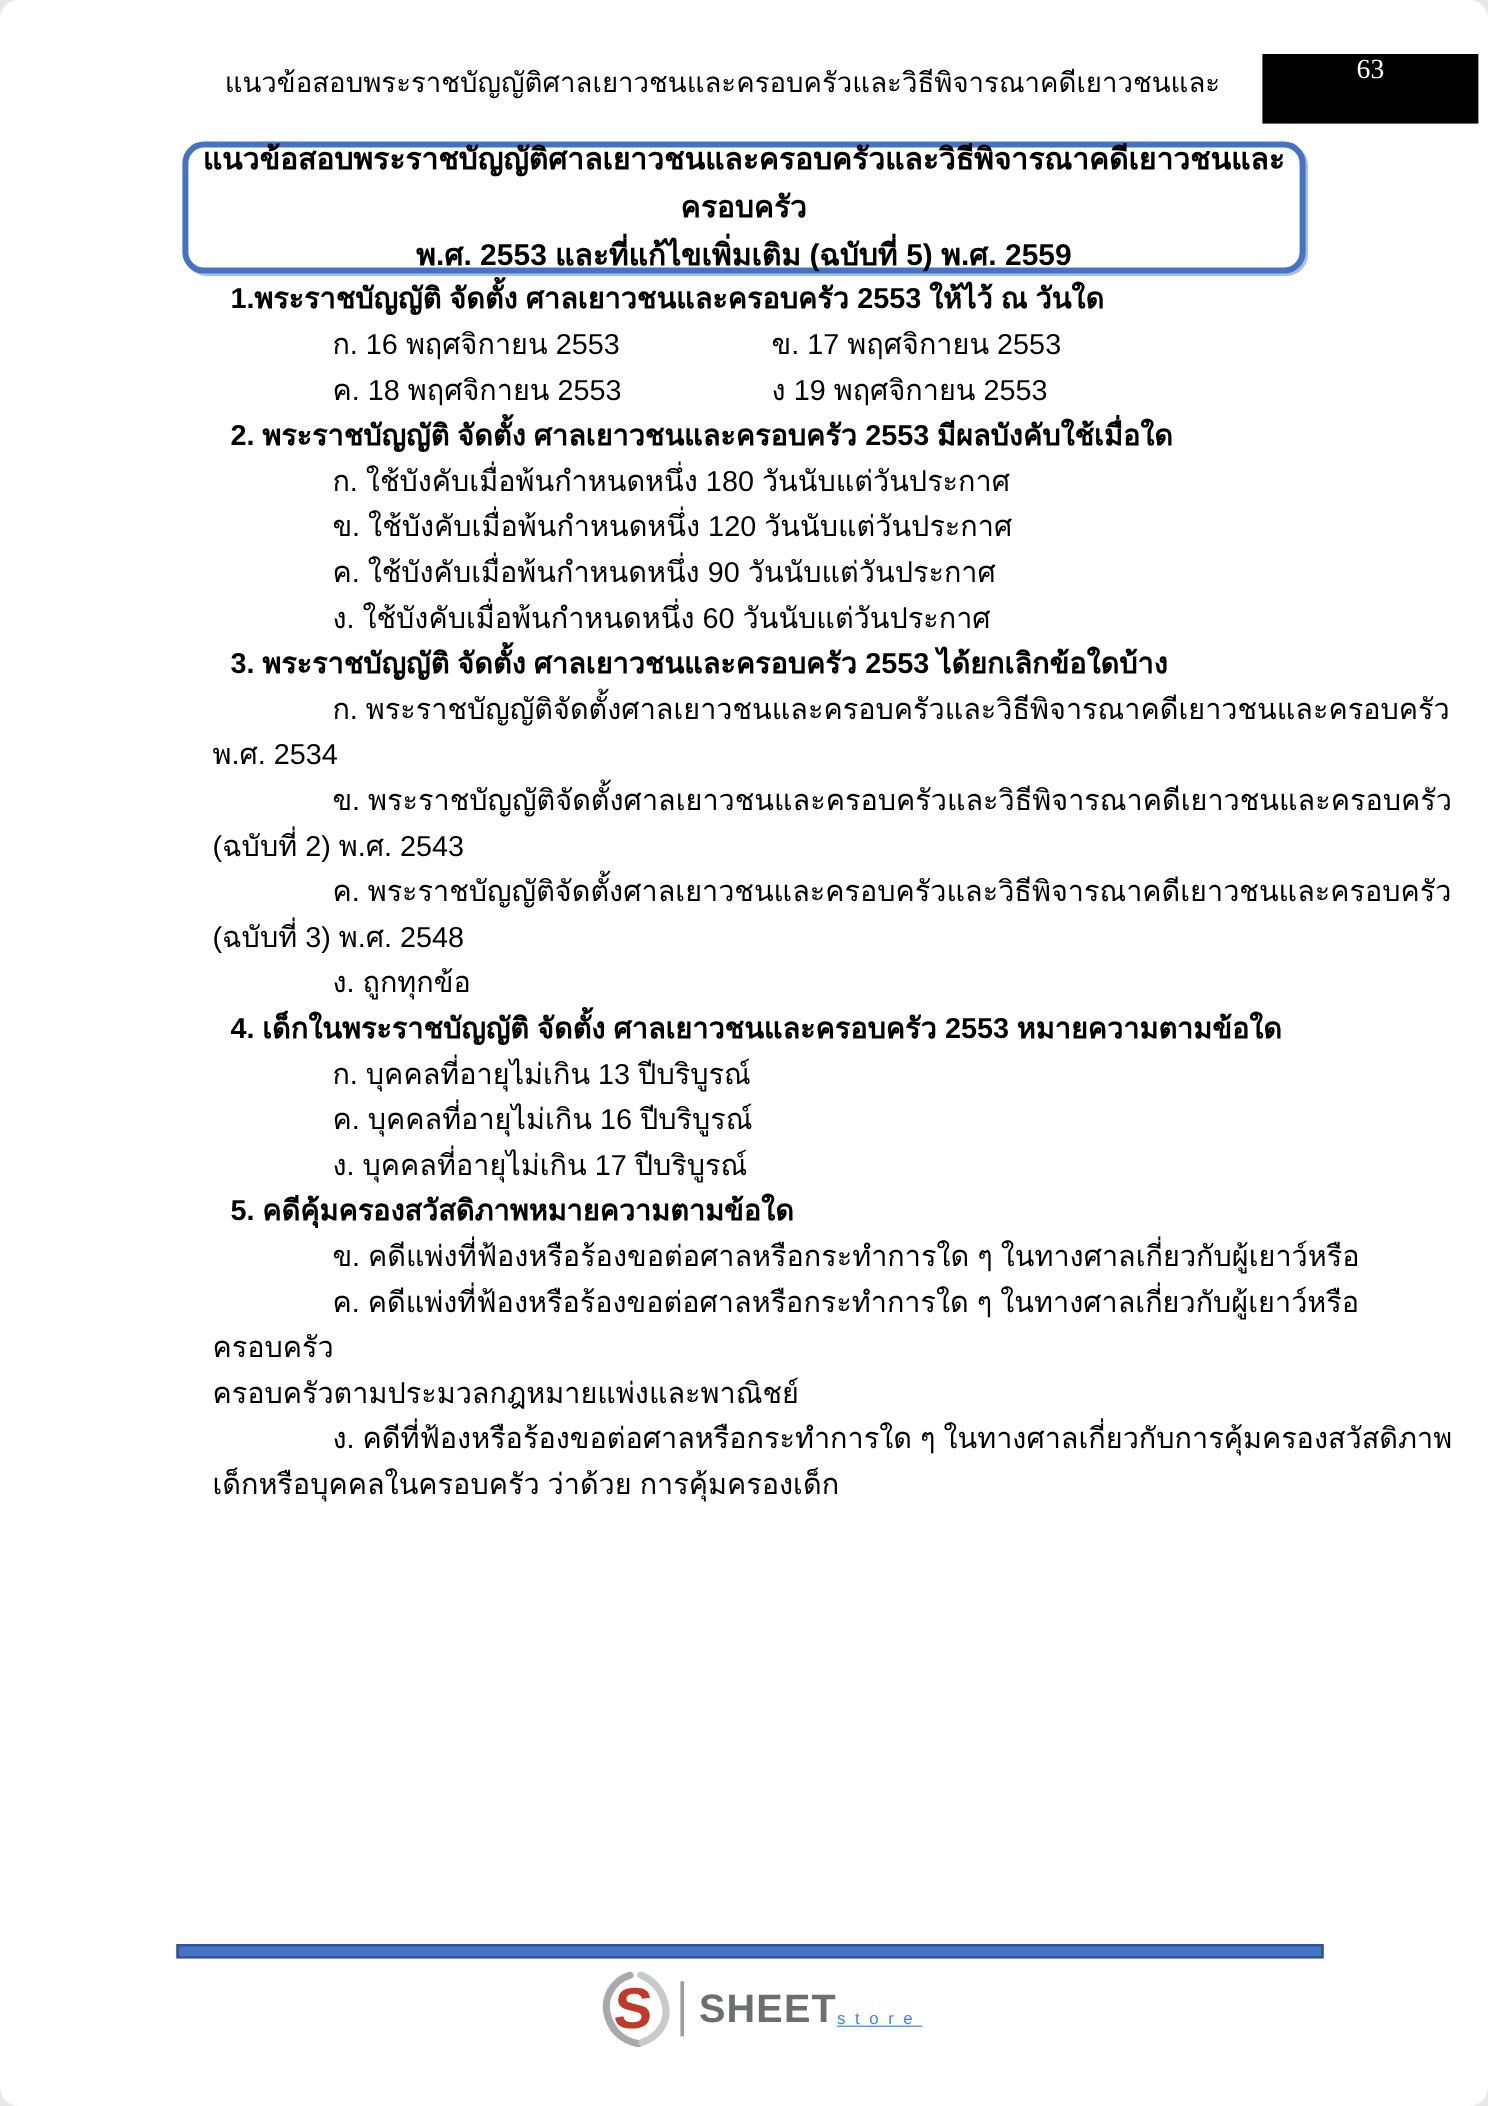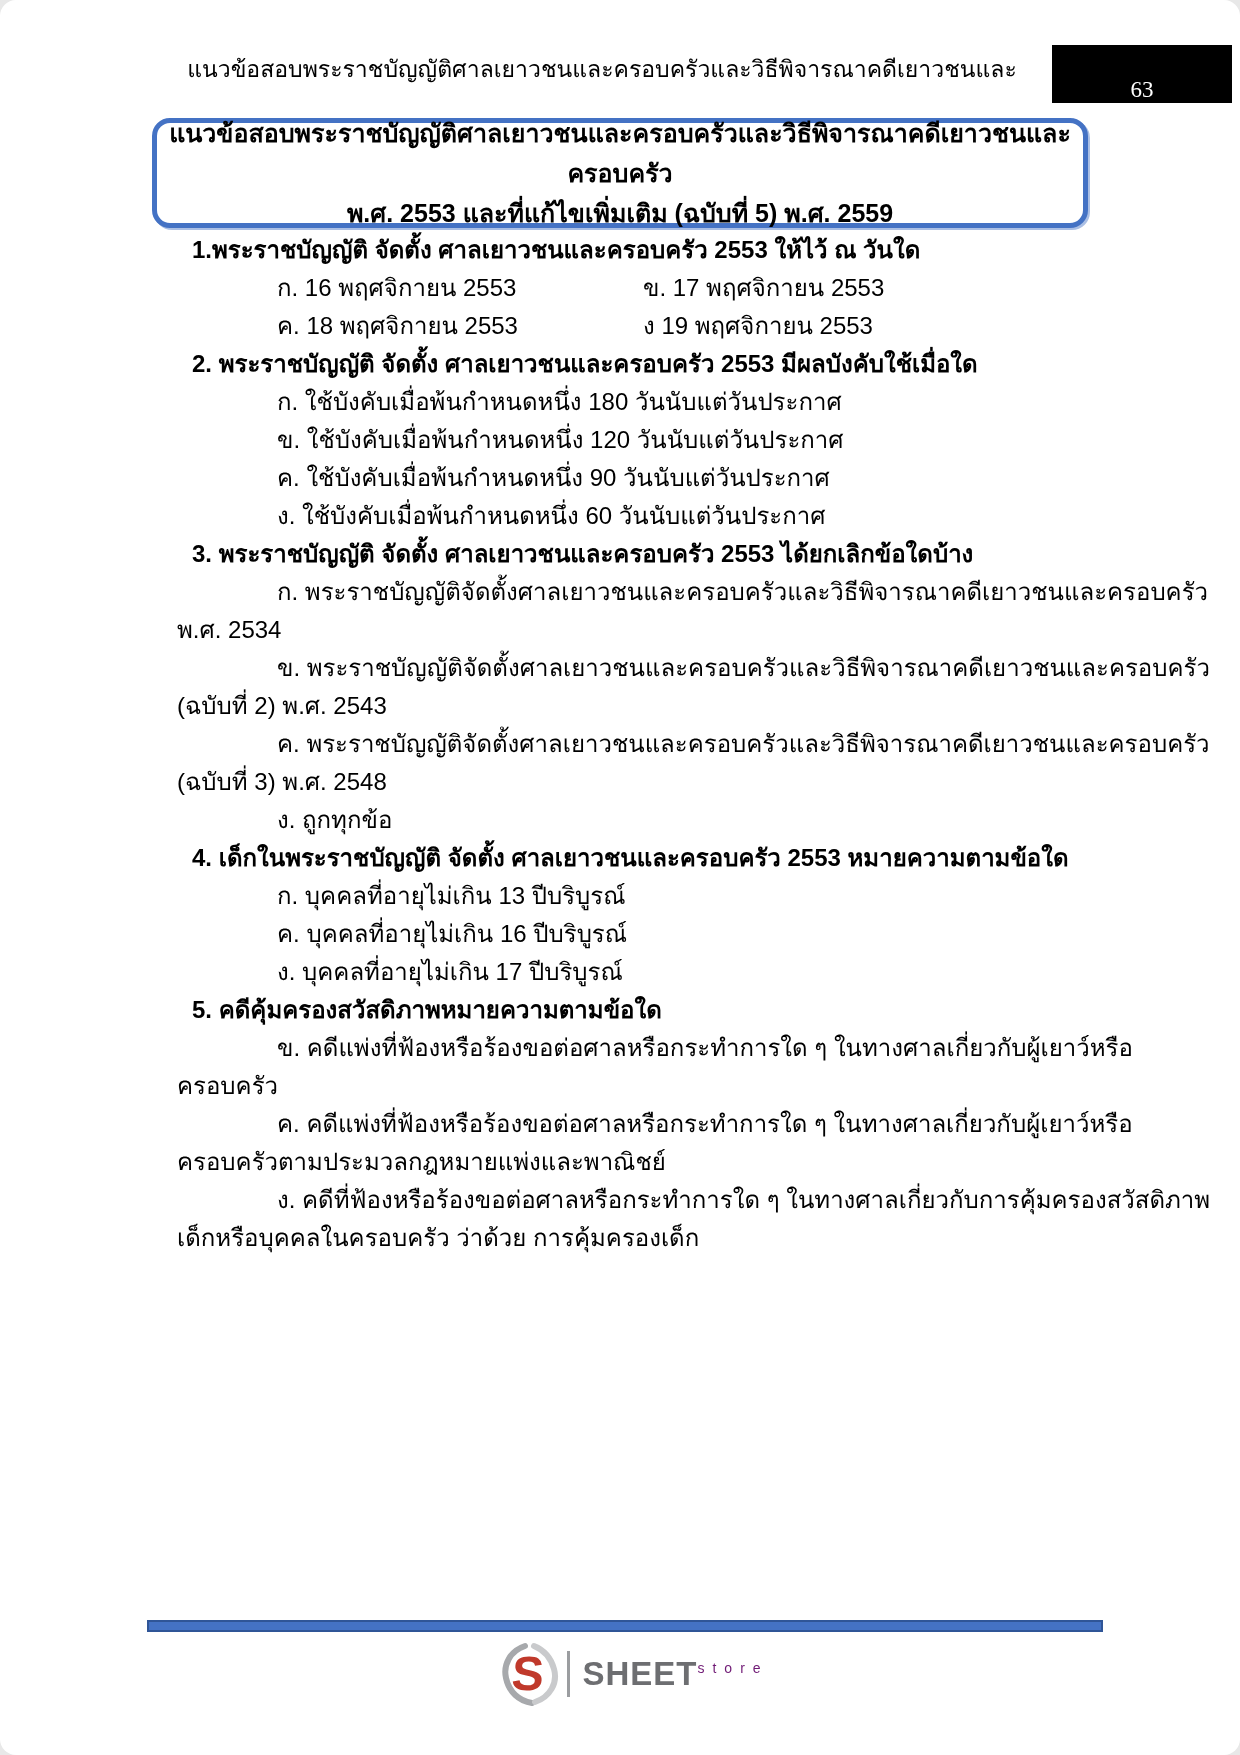--- a/index.html
+++ b/index.html
@@ -15,21 +15,21 @@
   }
   
   .header-title{
     position:absolute;top:52px;left:152px;width:900px;
     text-align:center;font-size:23px;line-height:34px;
     white-space:nowrap;
   }
   .page-number-box{
     position:absolute;top:45px;right:8px;width:180px;height:58px;
     background:#000;color:#fff;
-    display:flex;align-items:flex-end;justify-content:center;
+    display:flex;align-items:flex-start;justify-content:center;
     font-family:"Liberation Serif",serif;font-size:23px;
   }
   
   .title-box{
     position:absolute;top:118px;left:152px;width:936px;height:110px;
     box-sizing:border-box;
     border:5px solid #4472C4;border-radius:18px;
     box-shadow:2px 2px 0 rgba(68,114,196,0.45);
     display:flex;flex-direction:column;justify-content:center;
     text-align:center;font-weight:bold;font-size:25px;line-height:40px;
@@ -57,21 +57,21 @@
     display:flex;align-items:center;justify-content:center;
     transform:translateX(15px);
   }
   .logo-mark{display:block;}
   .logo-divider{width:3px;height:46px;background:#9b9da0;margin:0 12px 0 8px;}
   .logo-textblock{display:flex;flex-direction:row;justify-content:center;}
   .logo-brand{
     font-size:33px;font-weight:bold;color:#6d6e71;letter-spacing:1px;line-height:32px;
   }
   .logo-sub{
-    font-size:14px;color:#701a75;letter-spacing:8px;line-height:18px;margin-top:1px;
+    font-size:14px;color:#3b82f6;letter-spacing:8px;line-height:18px;margin-top:15px;text-decoration:underline;
   }
 </style>
 </head>
 <body>
 
 <div class="page">
 
   <div class="header-title">แนวข้อสอบพระราชบัญญัติศาลเยาวชนและครอบครัวและวิธีพิจารณาคดีเยาวชนและ</div>
   <div class="page-number-box">
     <span>63</span>
@@ -109,22 +109,22 @@
     <div class="line flush">(ฉบับที่ 3) พ.ศ. 2548</div>
     <div class="line opt">ง. ถูกทุกข้อ</div>
 
     <div class="line q">4. เด็กในพระราชบัญญัติ จัดตั้ง ศาลเยาวชนและครอบครัว 2553 หมายความตามข้อใด</div>
     <div class="line opt">ก. บุคคลที่อายุไม่เกิน 13 ปีบริบูรณ์</div>
     <div class="line opt">ค. บุคคลที่อายุไม่เกิน 16 ปีบริบูรณ์</div>
     <div class="line opt">ง. บุคคลที่อายุไม่เกิน 17 ปีบริบูรณ์</div>
 
     <div class="line q">5.  คดีคุ้มครองสวัสดิภาพหมายความตามข้อใด</div>
     <div class="line opt">ข. คดีแพ่งที่ฟ้องหรือร้องขอต่อศาลหรือกระทำการใด ๆ ในทางศาลเกี่ยวกับผู้เยาว์หรือ</div>
+    <div class="line opt">ค. คดีแพ่งที่ฟ้องหรือร้องขอต่อศาลหรือกระทำการใด ๆ ในทางศาลเกี่ยวกับผู้เยาว์หรือ</div>
     <div class="line flush">ครอบครัว</div>
-    <div class="line opt">ค. คดีแพ่งที่ฟ้องหรือร้องขอต่อศาลหรือกระทำการใด ๆ ในทางศาลเกี่ยวกับผู้เยาว์หรือ</div>
     <div class="line flush">ครอบครัวตามประมวลกฎหมายแพ่งและพาณิชย์</div>
     <div class="line opt">ง. คดีที่ฟ้องหรือร้องขอต่อศาลหรือกระทำการใด ๆ ในทางศาลเกี่ยวกับการคุ้มครองสวัสดิภาพ</div>
     <div class="line flush">เด็กหรือบุคคลในครอบครัว  ว่าด้วย การคุ้มครองเด็ก</div>
 
   </div>
 
   <div class="footer-rule"></div>
 
   <div class="footer-logo">
     <svg class="logo-mark" width="58" height="64" viewBox="0 0 58 64">

